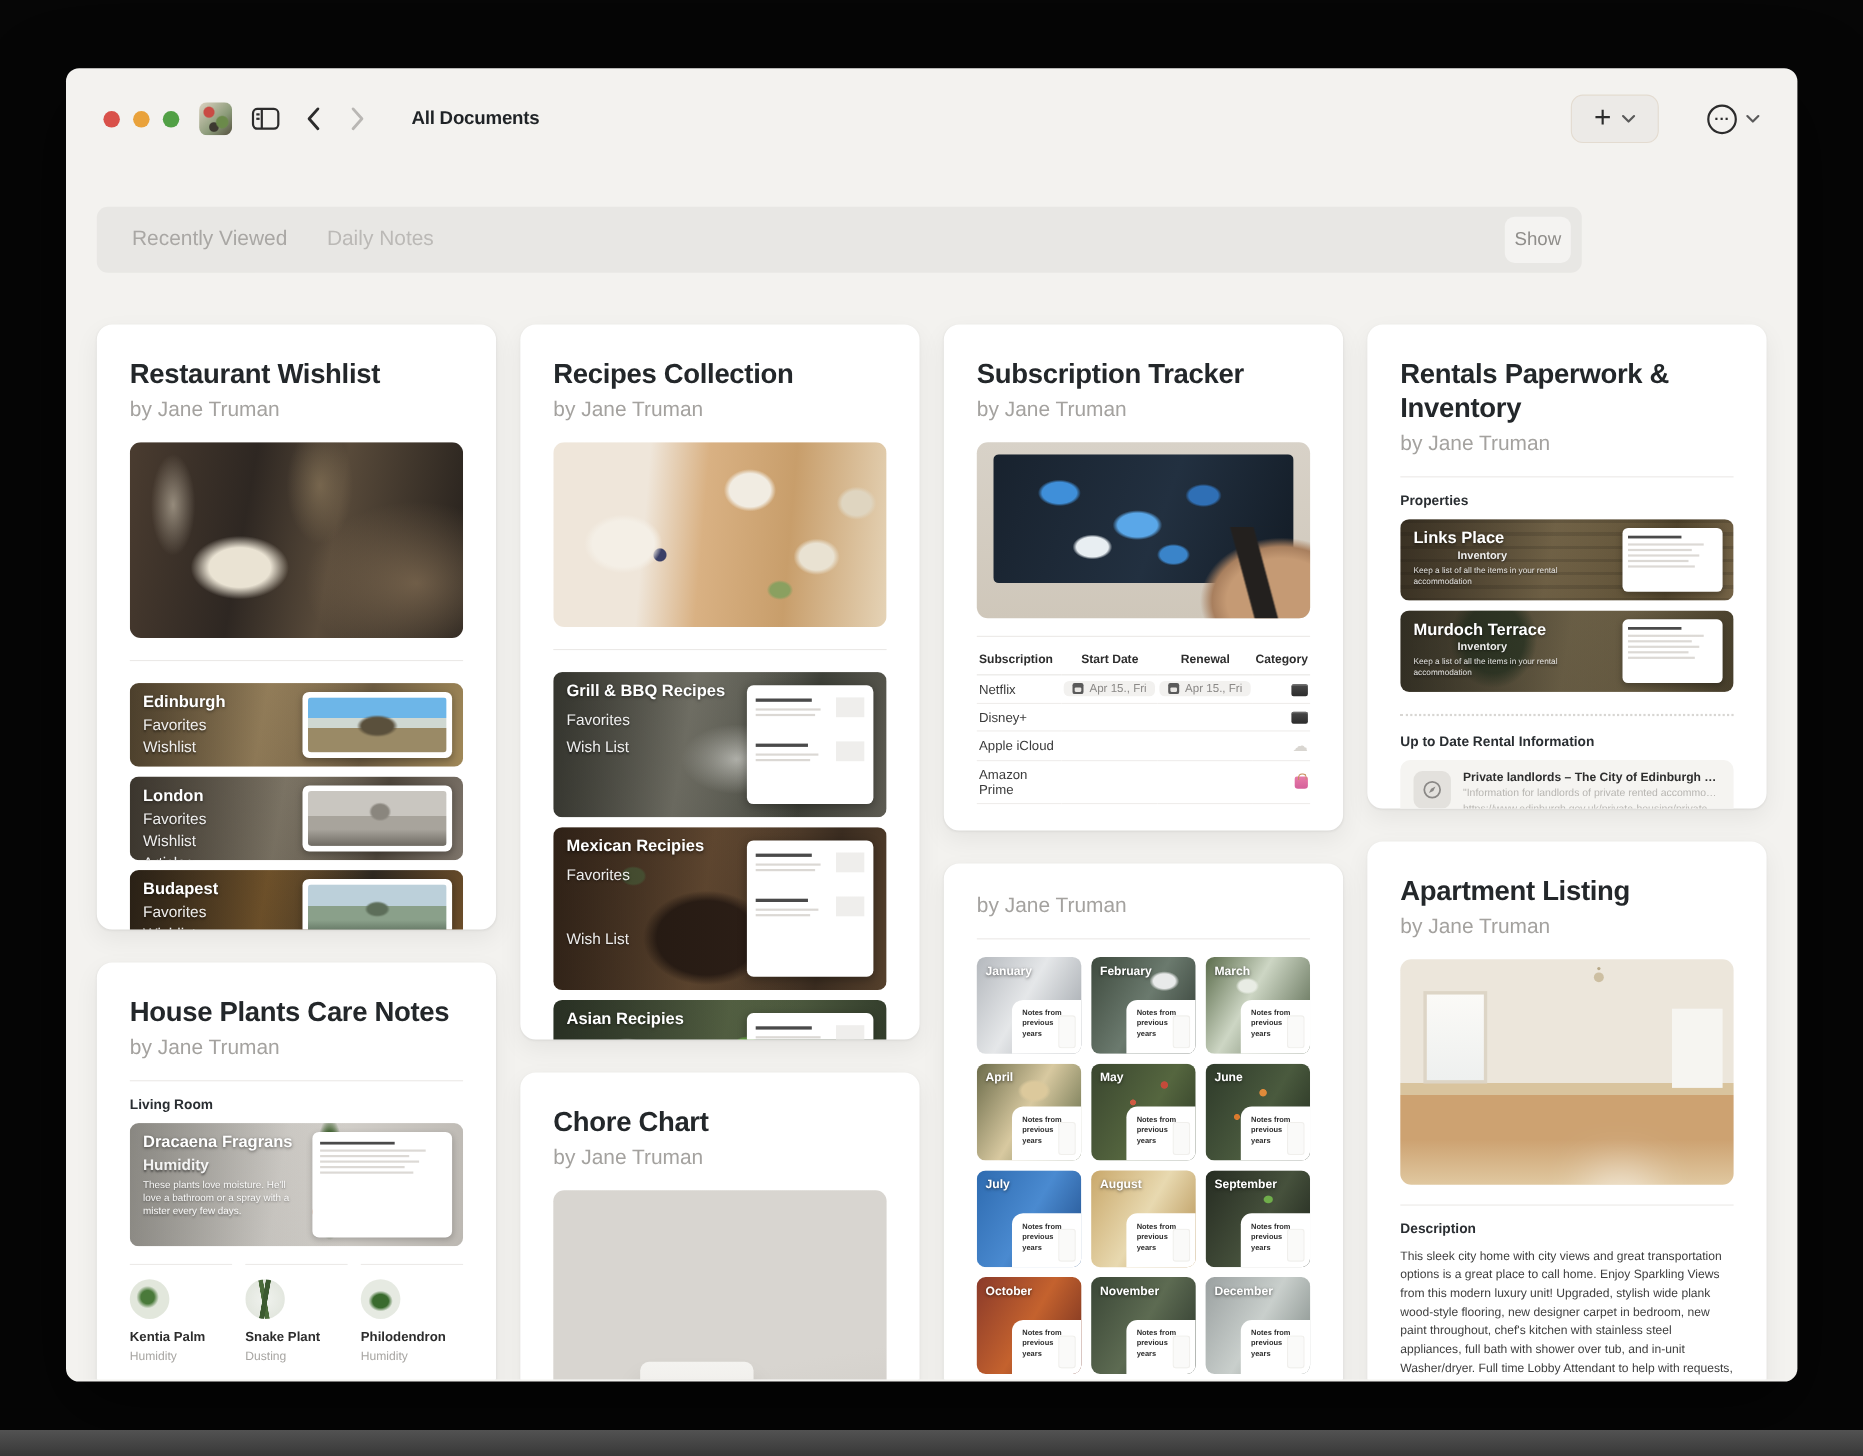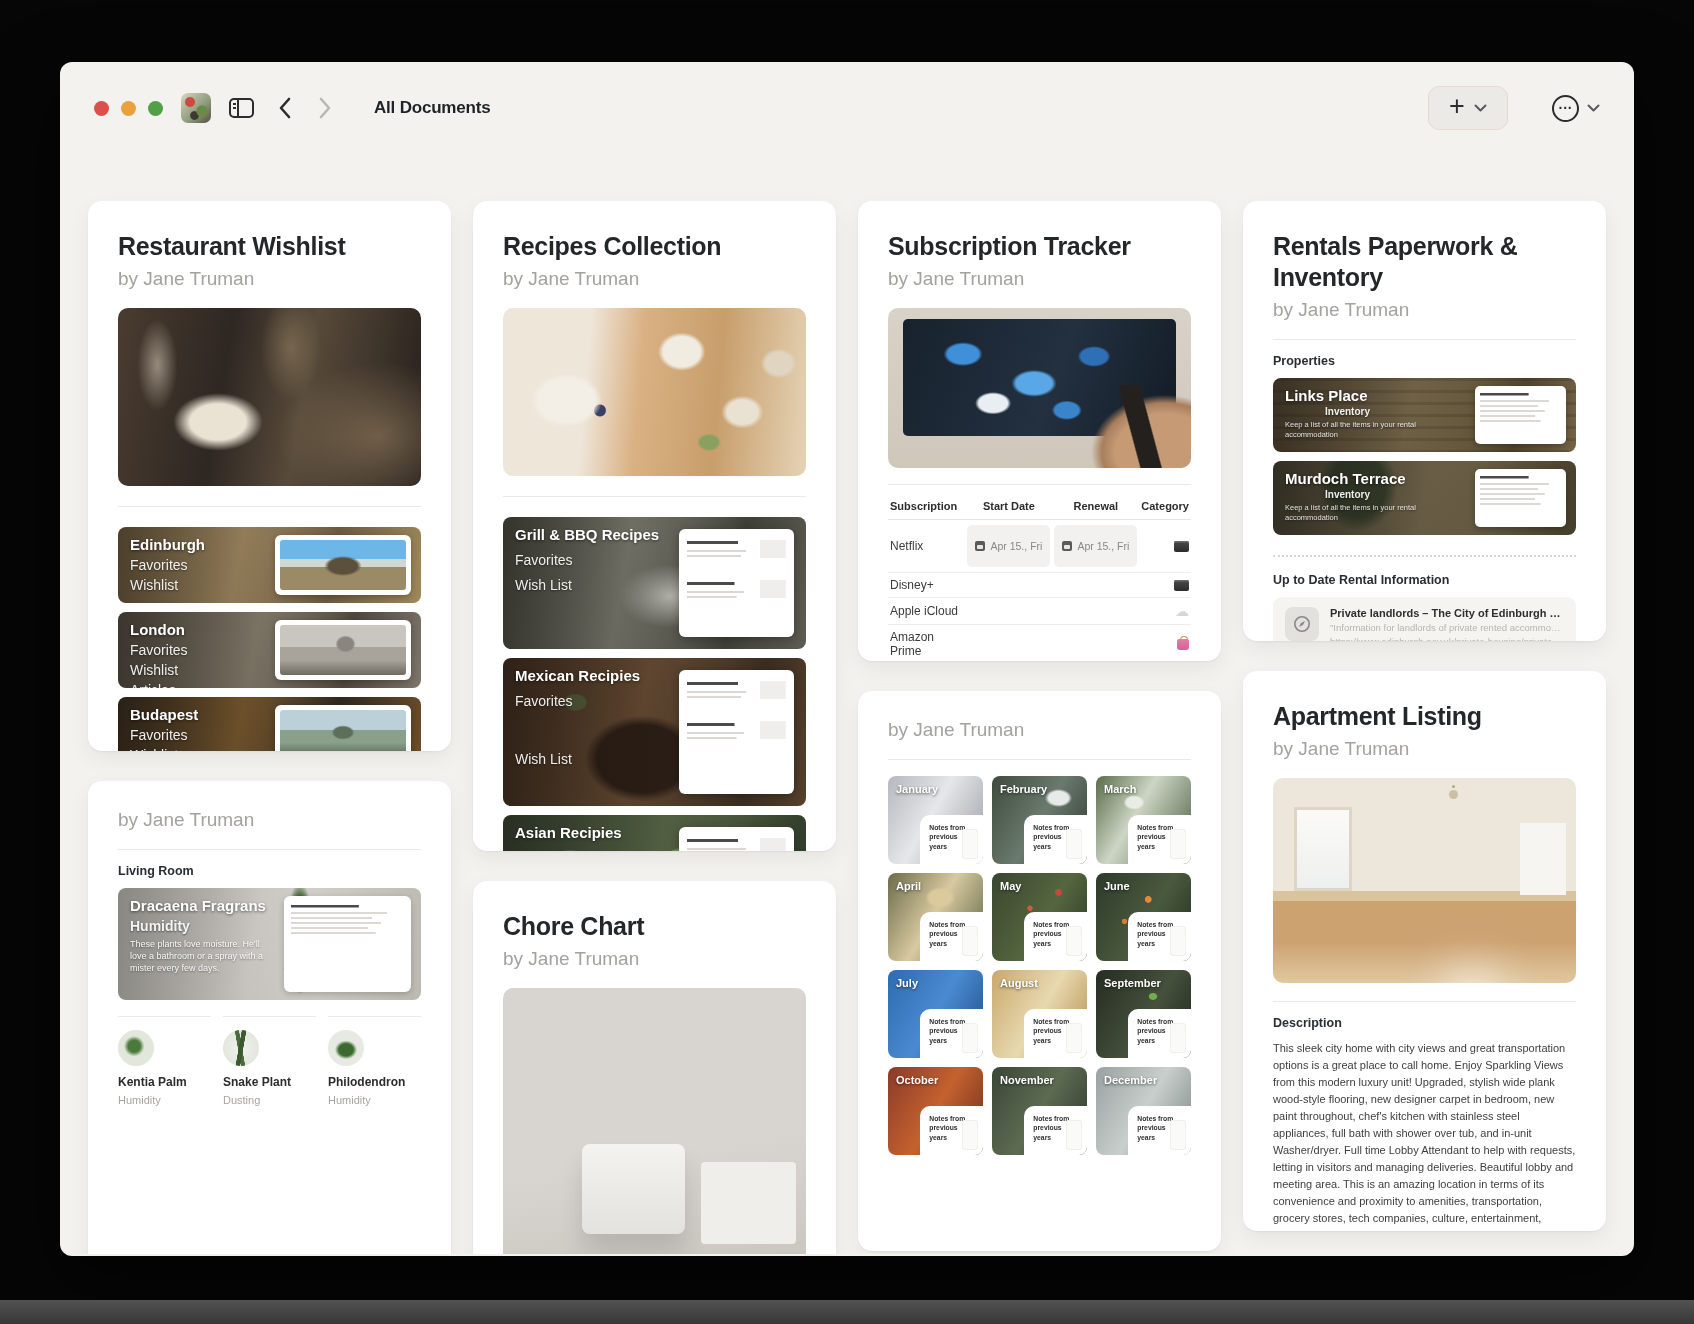--- a/index.html
+++ b/index.html
@@ -230,21 +230,21 @@
 
   
   .subtable { width:100%; border-collapse:collapse; margin-top:0; }
   .subtable th { font-size:11px; font-weight:700; color:#2d2d2d; text-align:left;
                  padding:5px 2px 7px; border-bottom:1.5px solid #e7e5e3; }
   .subtable th.c { text-align:center; } .subtable th.r { text-align:right; }
   .subtable td { font-size:12px; color:#3b3b3b; padding:5px 2px;
                  border-bottom:1px solid #efedeb; height:24px; }
   .subtable td.c { text-align:center; } .subtable td.r { text-align:right; }
   .chip { display:inline-flex; align-items:center; gap:5px; background:#f2f1ef;
-          border-radius:5px; padding:15px 8px; font-size:10.5px; color:#8a8886; white-space:nowrap; }
+          border-radius:5px; padding:1px 8px; font-size:10.5px; color:#8a8886; white-space:nowrap; }
   .cal { width:10px; height:10px; background:#5a5a5a; border-radius:2px; position:relative;
          display:inline-block; flex-shrink:0; }
   .cal::after { content:""; position:absolute; left:2px; right:2px; top:4px; bottom:2px;
                 background:#e9e7e4; border-radius:1px; }
   .cat-icon { display:inline-block; vertical-align:middle; }
   .cat-icon[data-cat="tv"] { width:15px; height:11px; background:linear-gradient(#4a4a4a,#2c2c2c);
         border-radius:2px; box-shadow:inset 0 1.5px 0 #6a6a6a; }
   .cat-icon[data-cat="music"]::before { content:"\266B"; font-size:14px; color:#2e2e2e; }
   .cat-icon[data-cat="cloud"]::before { content:"\2601"; font-size:14px; color:#d9d6d1; }
   .cat-icon[data-cat="bag"] { width:12px; height:11px; border-radius:2px 2px 3px 3px;
@@ -335,20 +335,25 @@
         <span class="more-circle">···</span>
         <svg width="13" height="8" viewBox="0 0 13 8" fill="none">
             <path d="M1.5 1.5 L6.5 6.5 L11.5 1.5" stroke="#5a5a5a" stroke-width="2" stroke-linecap="round" stroke-linejoin="round"></path>
           </svg>
       </button>
     </div>
   </div>
 
   <div class="content">
 
+    <div class="filterbar">
+      <span class="ftab">Recently Viewed</span>
+      <span class="ftab dim">Daily Notes</span>
+      <button class="show-btn">Show</button>
+    </div>
 
     <div class="grid">
 
       <div class="col">
 
         <section class="card h550">
           <h2>Restaurant Wishlist</h2>
           <div class="author">by Jane Truman</div>
           <div class="hero img-restaurant"></div>
           <hr class="div">
@@ -374,20 +379,21 @@
             <div class="t-line">Favorites</div>
             <div class="t-line">Wishlist</div>
 
             <div class="t-inset">
               <div class="t-photo p-budapest"></div>
             </div>
           </div>
         </section>
 
         <section class="card" style="height:520px;">
+          <h2>House Plants Care Notes</h2>
           <div class="author">by Jane Truman</div>
           <hr class="div" style="margin:14px 0 14px;">
           <div class="sect">Living Room</div>
           <div class="tile planttile">
             <div class="t-name">Dracaena Fragrans</div>
             <div class="t-line">Humidity</div>
             <div class="t-desc">These plants love moisture. He'll love a bathroom or a spray with a mister every few days.</div>
             <div class="plant-inset">
               <div class="sk2"></div>
             </div>

